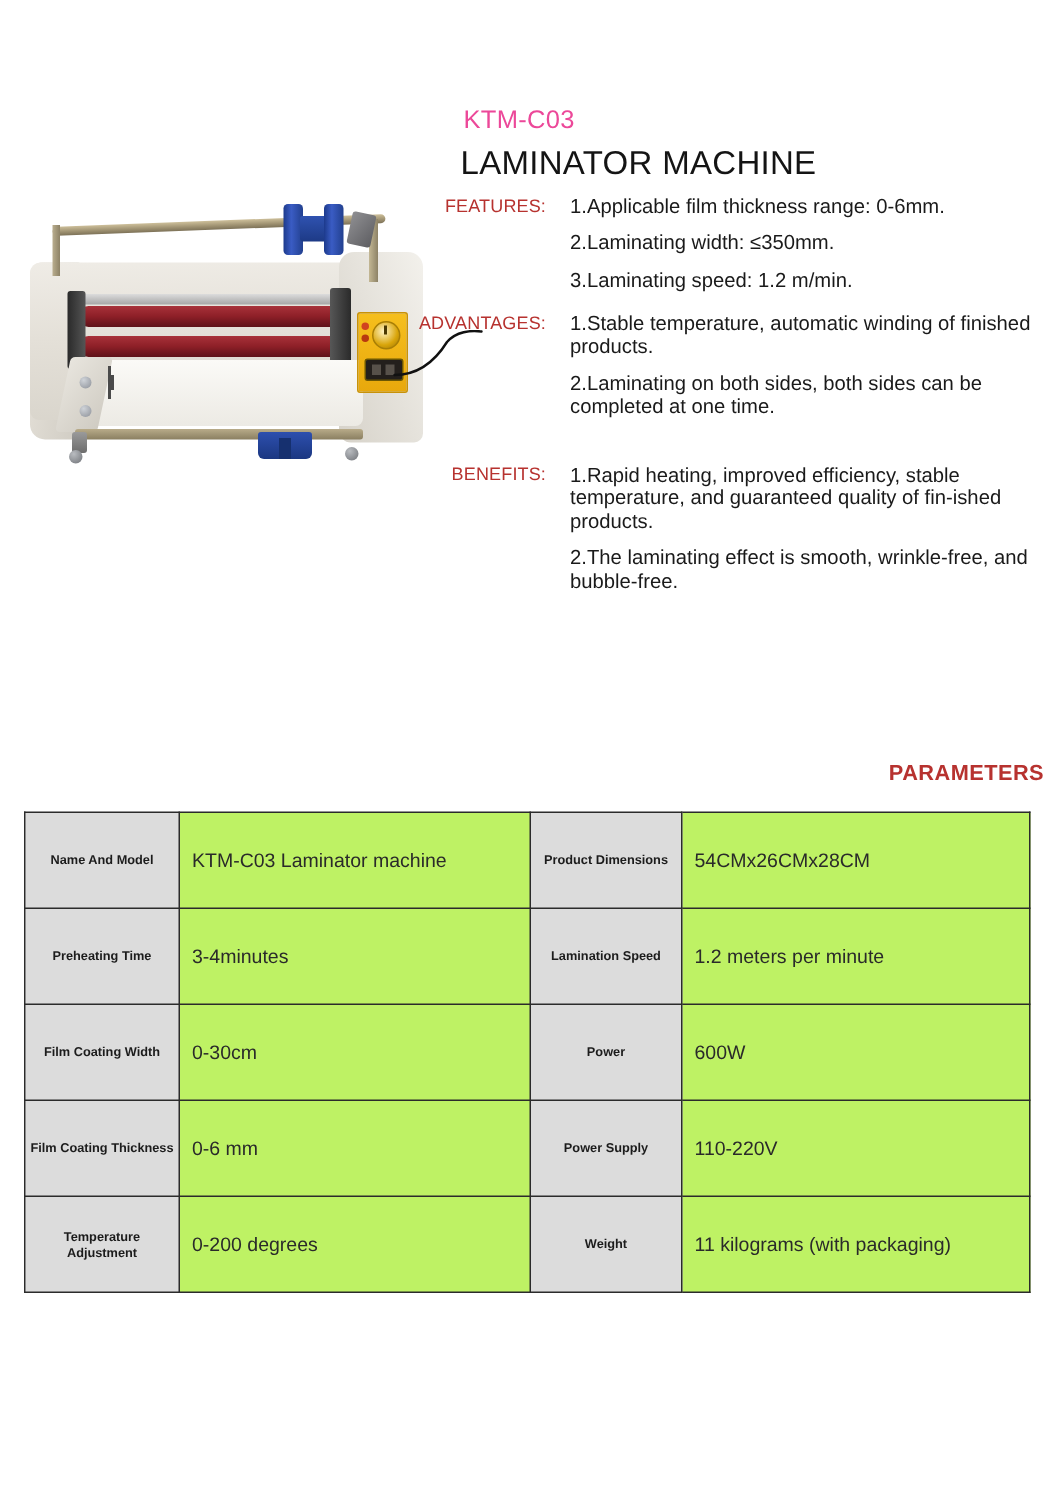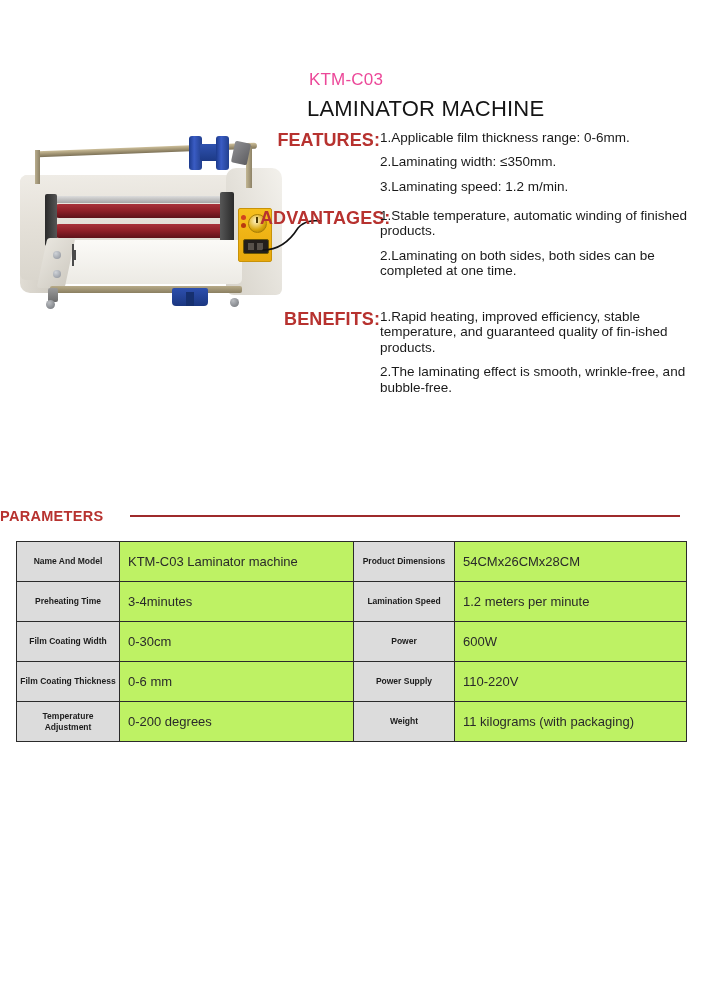--- a/index.html
+++ b/index.html
@@ -260,26 +260,26 @@
     font-size: 22px;
     font-weight: normal;
     color: #141414;
     letter-spacing: 0.2px;
   }
 
   .spec-block { position: absolute; left: 0; width: 707px; }
   .spec-row { position: relative; }
   .spec-label {
     position: absolute;
-    left: 260px;
+    left: 244px;
     width: 120px;
     text-align: right;
     color: #B7322F;
-    font-size: 18px;
-    font-weight: bold;
+    font-size: 12px;
+    font-weight: normal;
     letter-spacing: 0.1px;
   }
   .spec-items {
     position: absolute;
     left: 380px;
     width: 318px;
   }
   .spec-item {
     font-size: 13.5px;
     font-weight: normal;
@@ -289,24 +289,25 @@
   }
   .spec-item:last-child { margin-bottom: 0; }
 
   #features-block { top: 130px; }
   #advantages-block { top: 208px; }
   #benefits-block { top: 309px; }
 
   
   .params-header {
     position: absolute;
-    left: 0; top: 508px;
+    left: 16px; top: 508px;
     width: 680px;
     display: flex;
-    align-items: center;
+    align-items: flex-end;
+    flex-direction: column;
   }
   .params-title {
     color: #B7322F;
     font-size: 14.5px;
     font-weight: bold;
     letter-spacing: 0.3px;
     white-space: nowrap;
   }
   .params-rule {
     flex: 1;
@@ -326,21 +327,21 @@
     border: 1px solid #2b2b2b;
     height: 35px;
     vertical-align: middle;
   }
   .params-table td.k {
     background: #dcdcdc;
     text-align: center;
     font-size: 8.5px;
     font-weight: bold;
     color: #1c1c1c;
-    padding: 2px 3px;
+    padding: 14px 3px;
     line-height: 1.25;
   }
   .params-table td.v {
     background: #bef264;
     text-align: left;
     font-size: 13px;
     color: #2a2a2a;
     padding: 2px 8px;
   }
   .col-k1 { width: 103px; }

